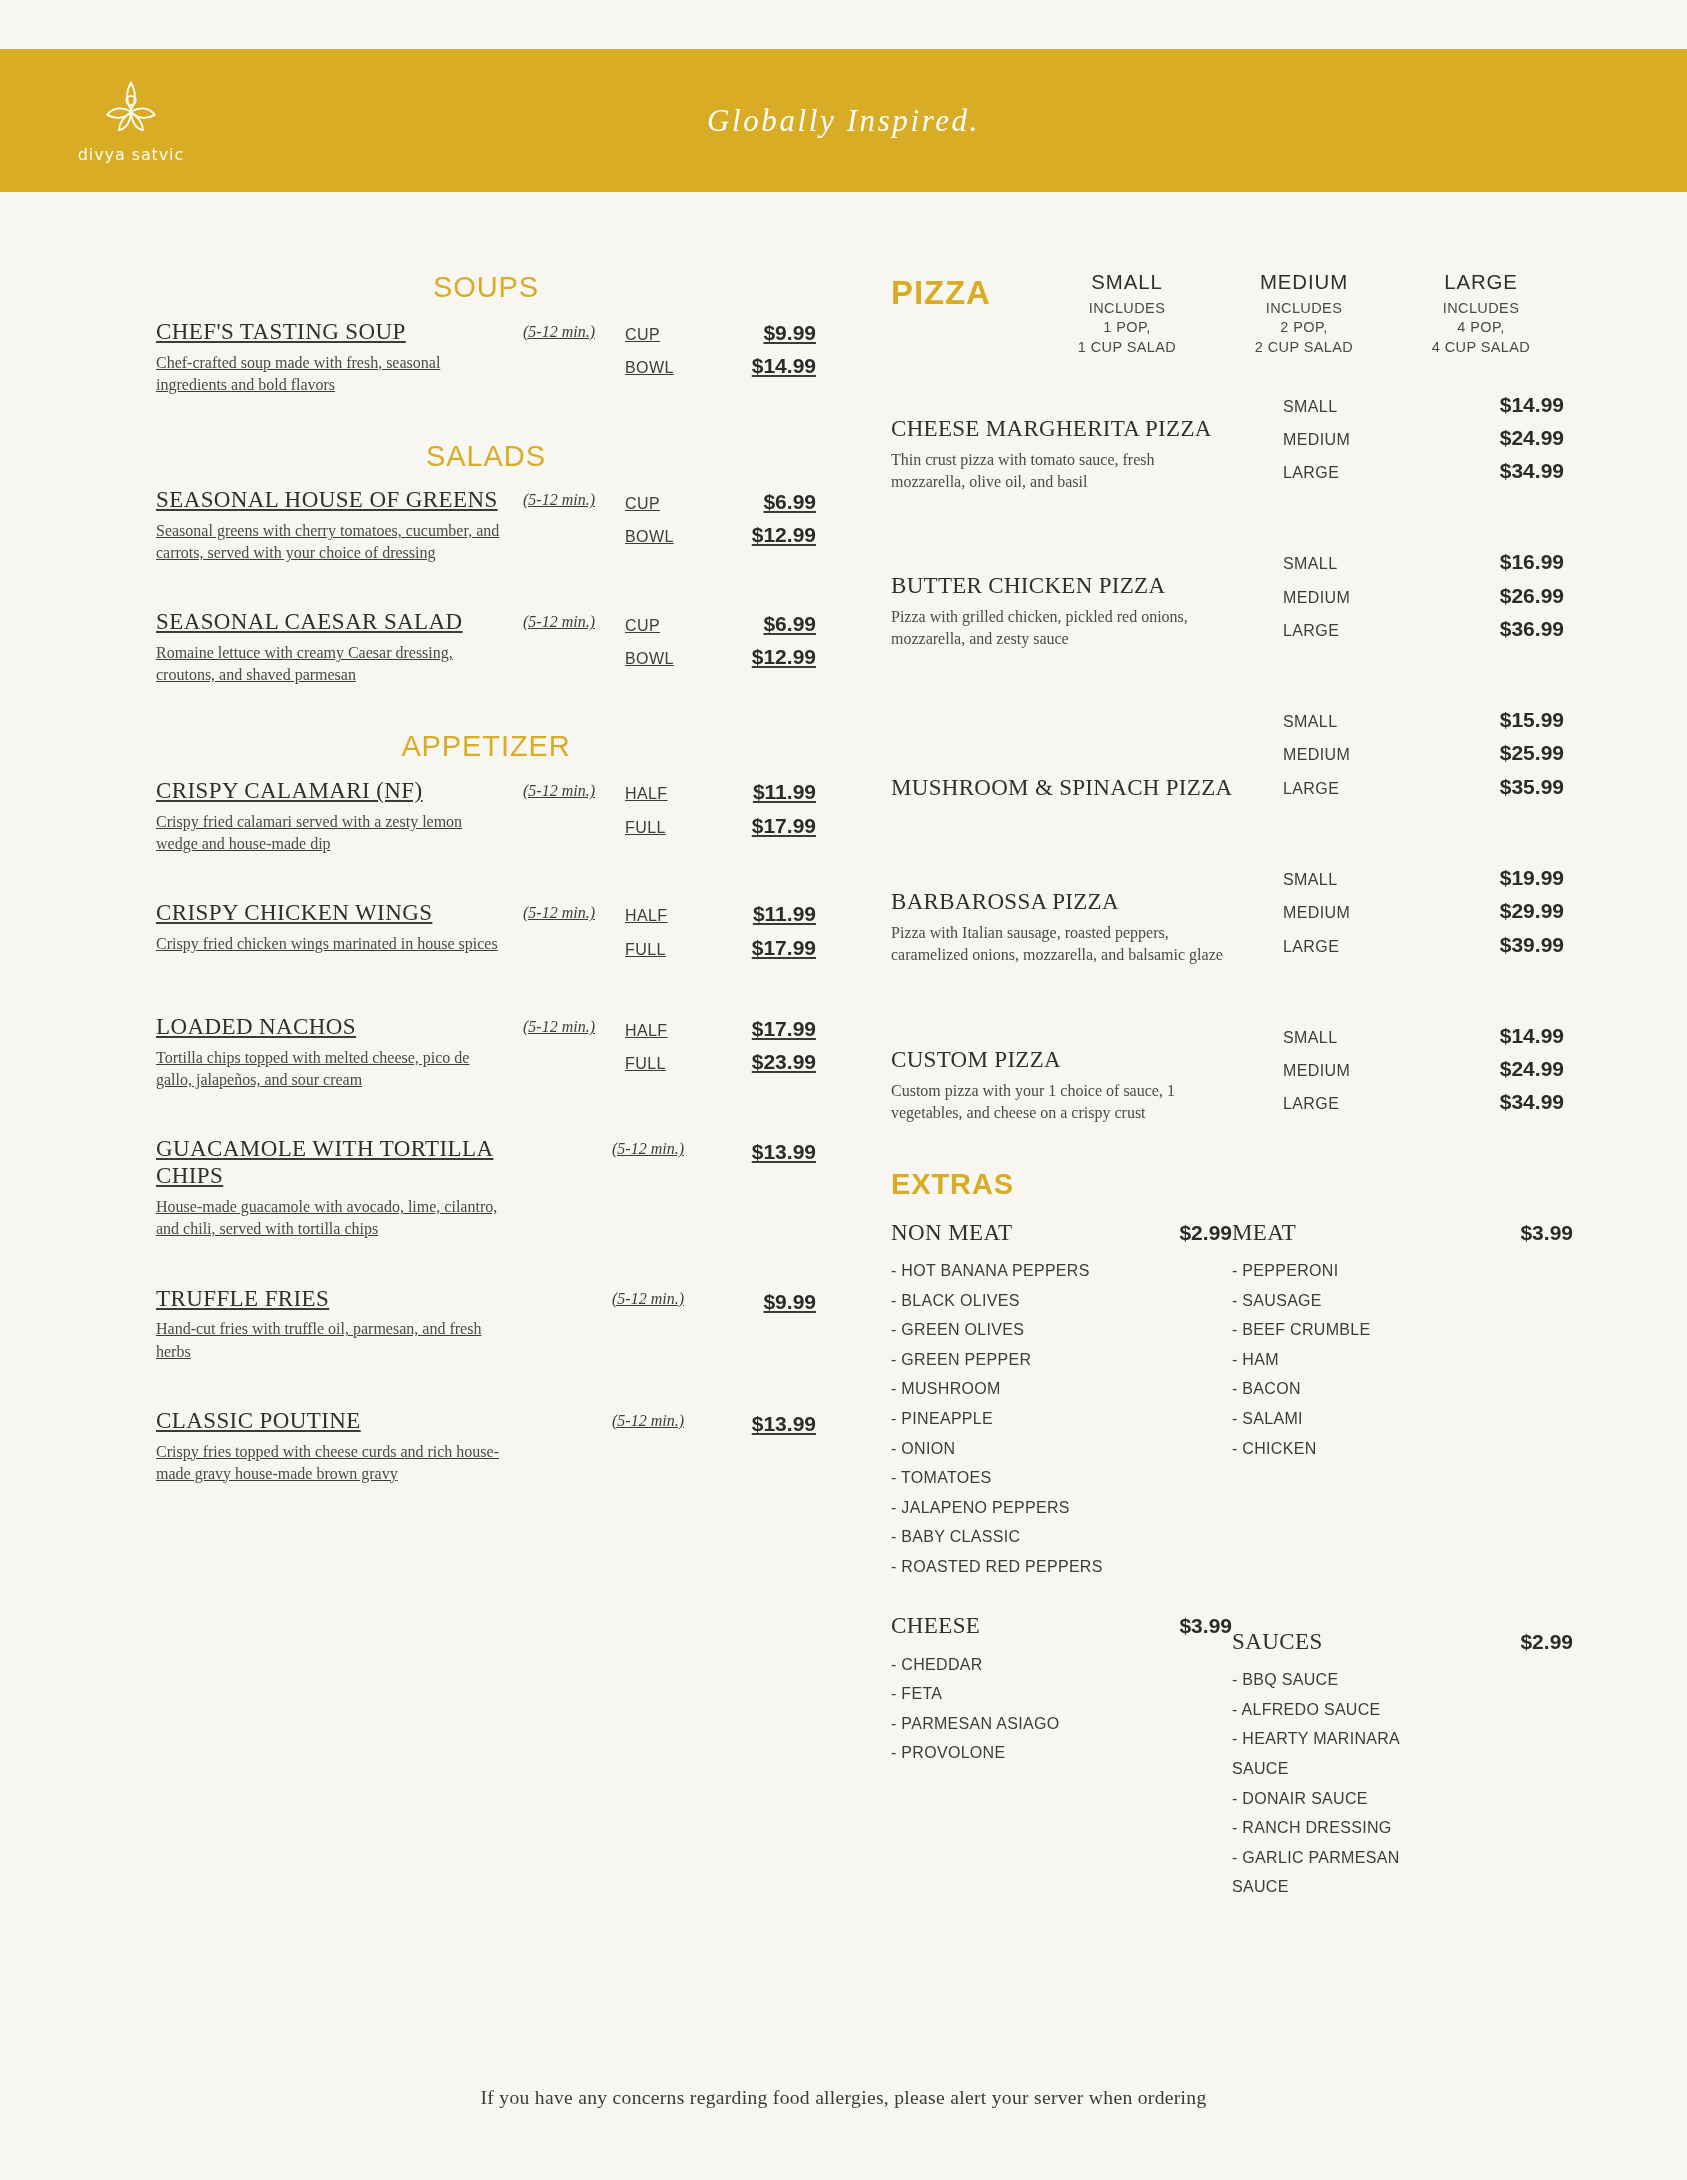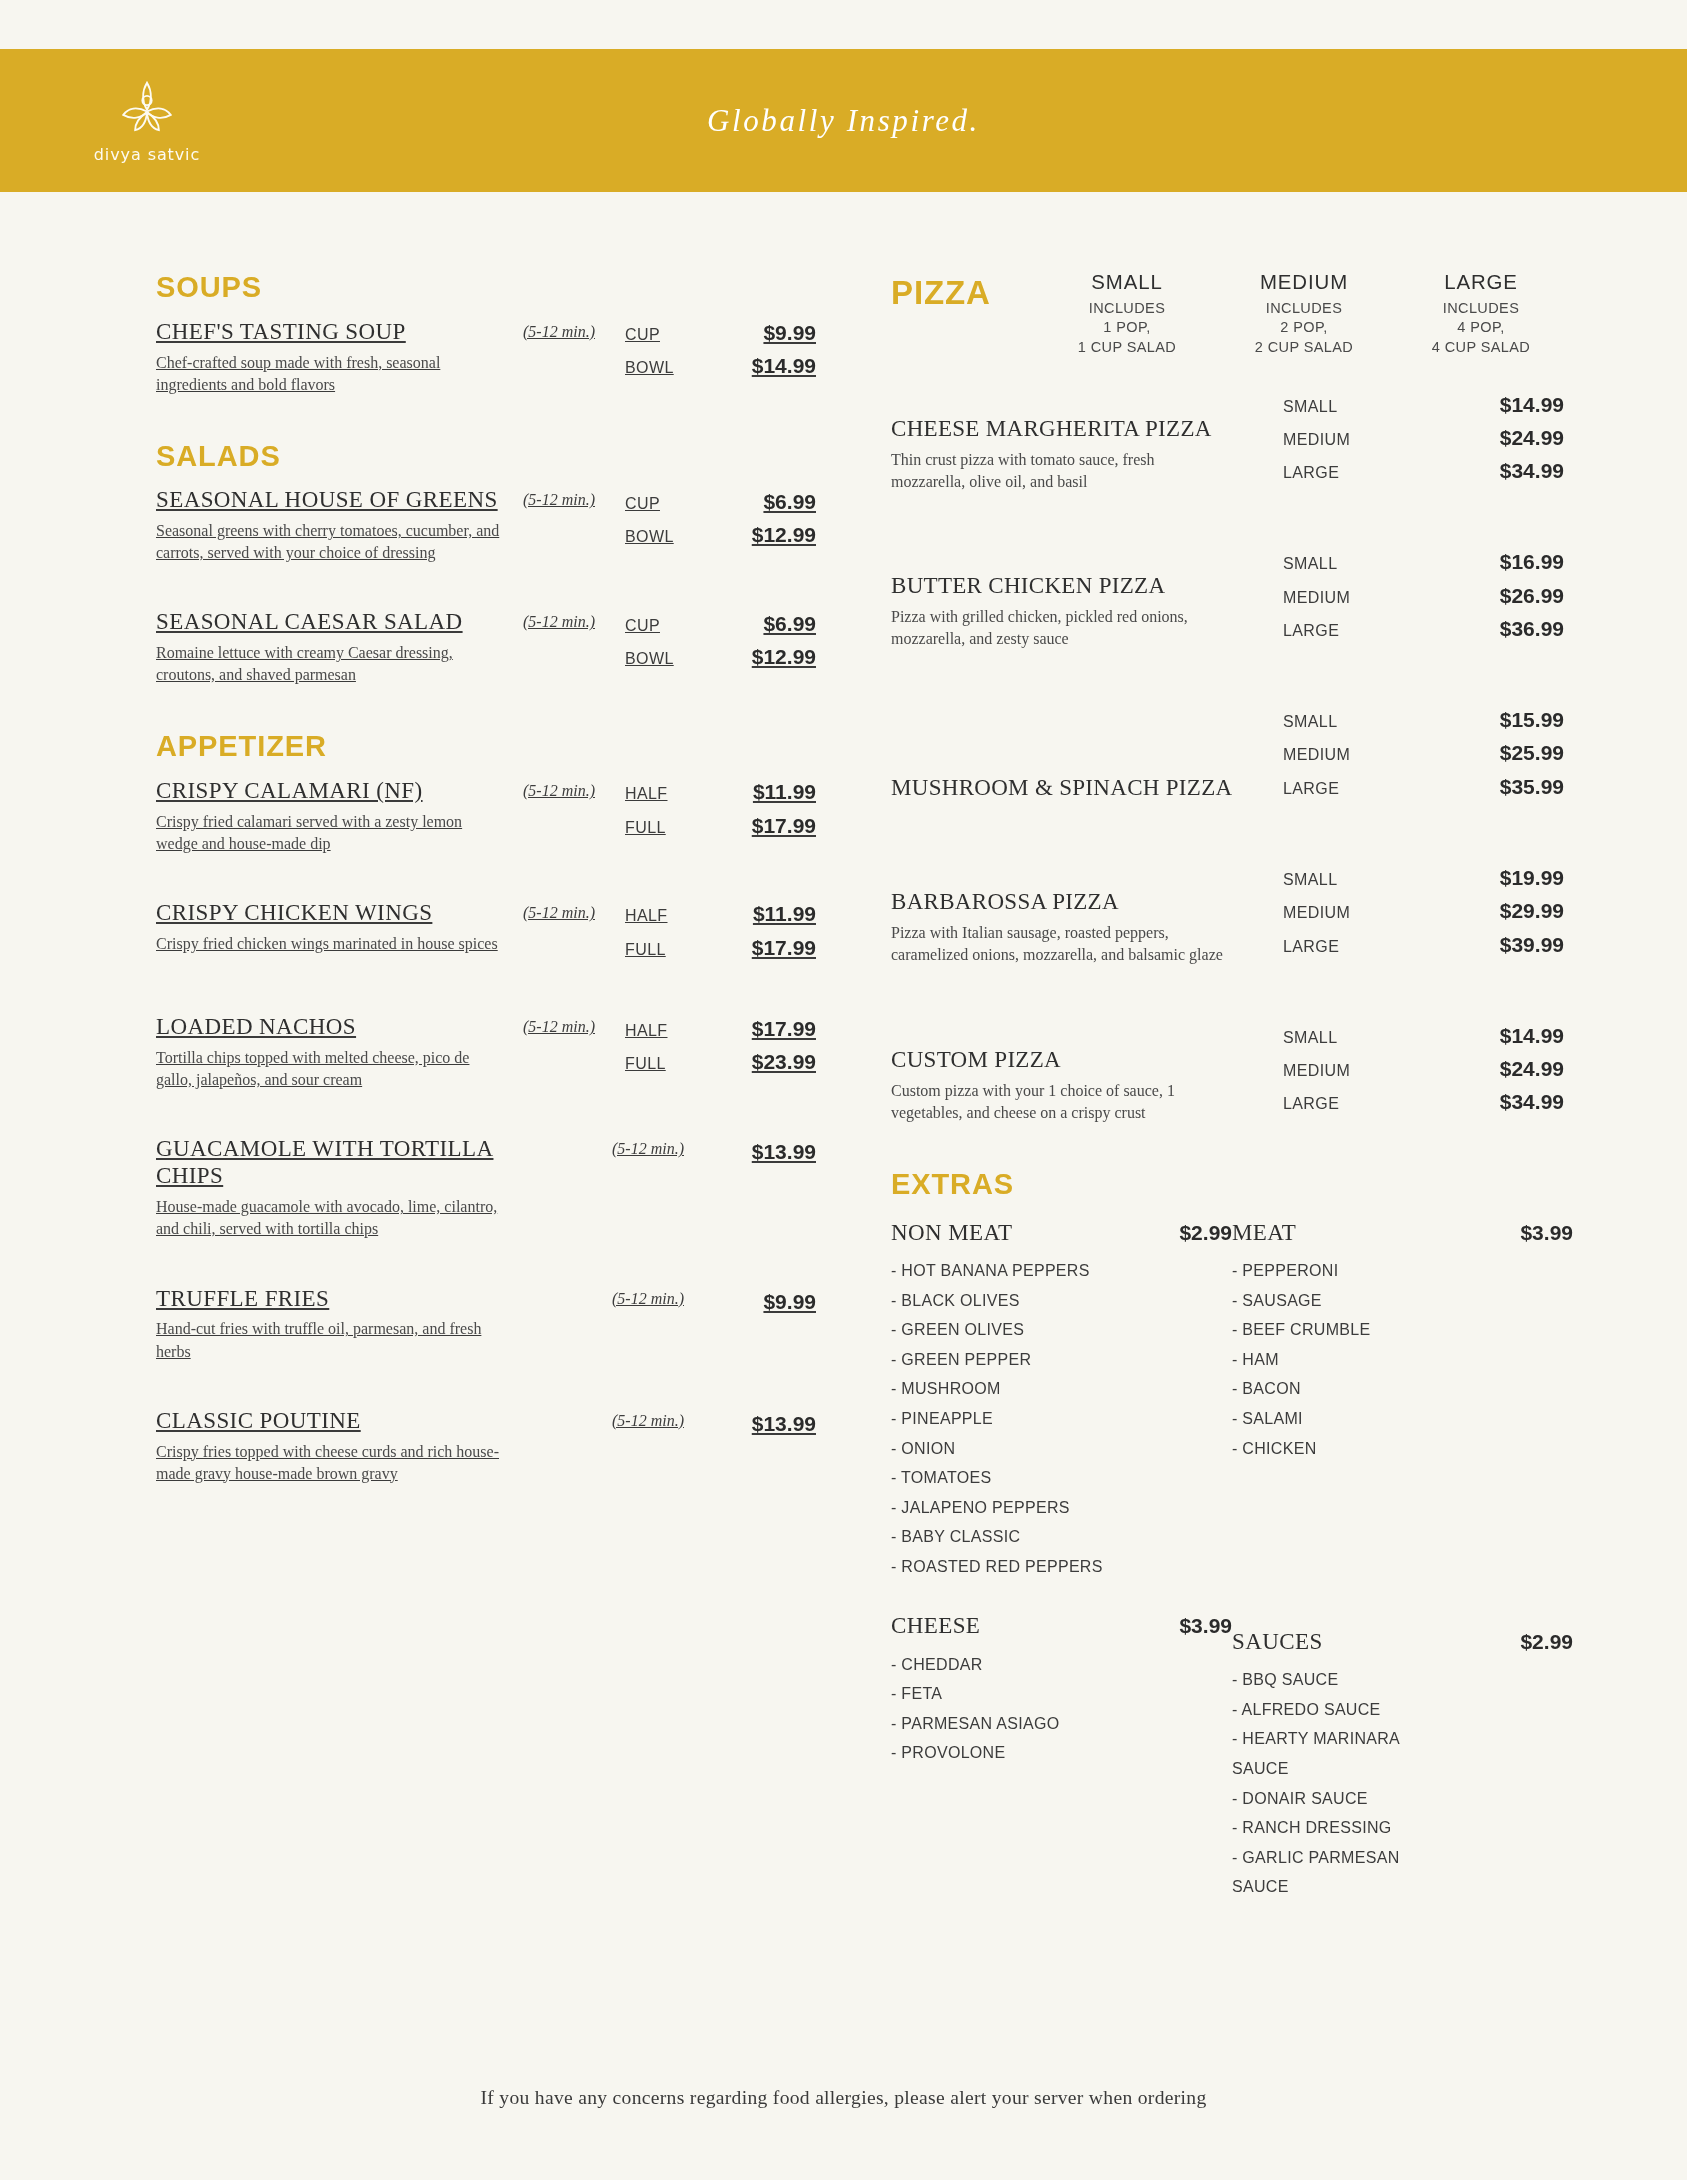--- a/index.html
+++ b/index.html
@@ -30,21 +30,21 @@
     left: 0;
     width: 1687px;
     height: 143px;
     background: #d9ac26;
     display: flex;
     align-items: center;
     justify-content: center;
   }
   .brand {
     position: absolute;
-    left: 66px;
+    left: 50px;
     top: 50%;
     transform: translateY(-50%);
     display: flex;
     flex-direction: column;
     align-items: center;
     width: 162px;
   }
   .brand svg { display: block; }
   .brand-name {
     font-family: "DejaVu Sans", sans-serif;
@@ -72,24 +72,25 @@
   .col-right {
     position: absolute;
     left: 891px;
     top: 271px;
     width: 673px;
   }
 
   .section-title {
     font-family: "Liberation Sans", sans-serif;
     font-size: 29px;
-    font-weight: bold;
+    font-weight: normal;
     letter-spacing: 0.9px;
     color: #d9ac26;
     margin: 0 0 13.6px 0;
+    text-align: center;
   }
 
   
   .item {
     display: flex;
     justify-content: space-between;
     align-items: flex-start;
     margin-bottom: 44px;
     text-decoration: underline;
   }

